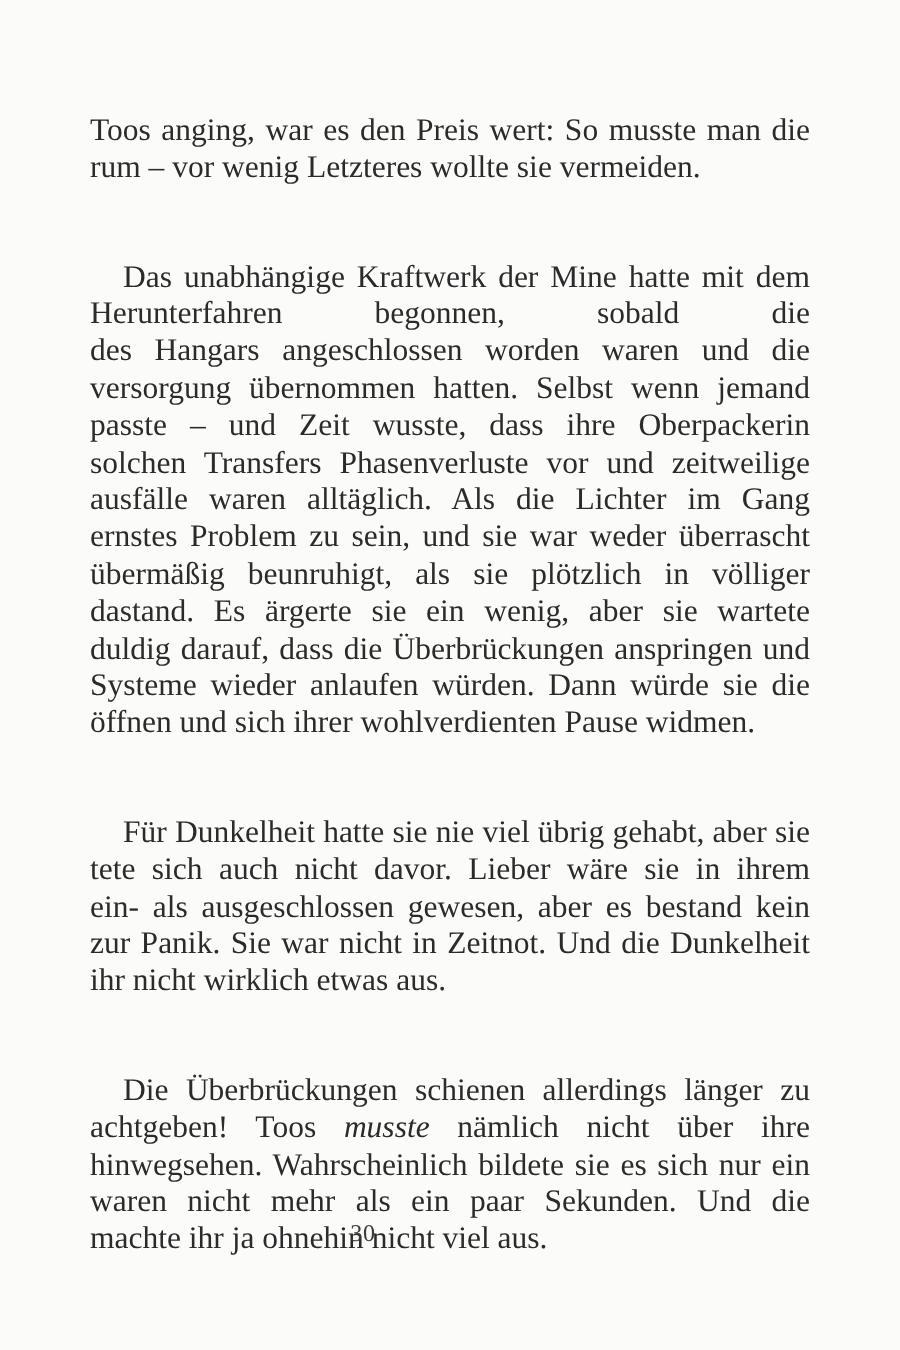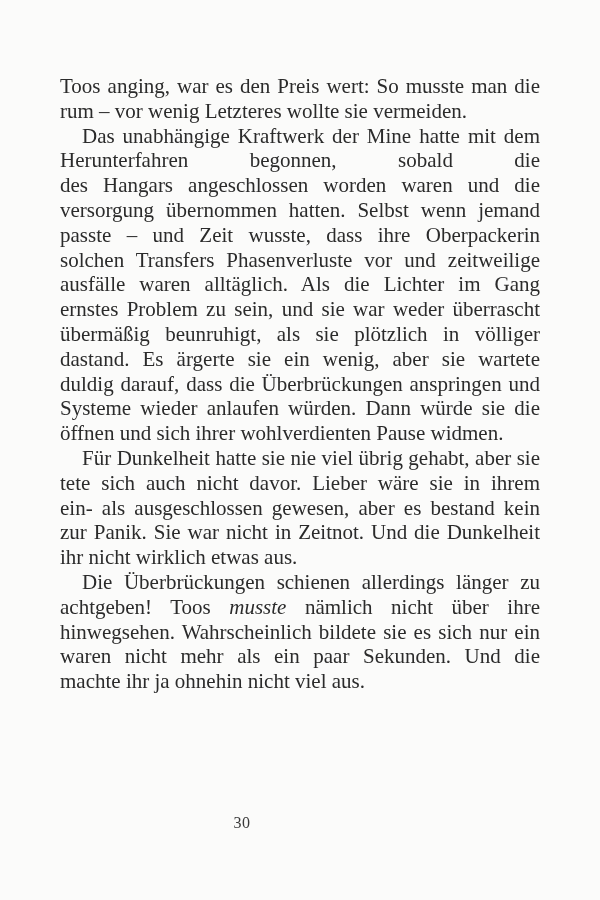--- a/index.html
+++ b/index.html
@@ -38,20 +38,21 @@
     text-align-last: justify;
     overflow: hidden;
     white-space: normal;
     font-family: Liberation Serif, serif;
   }
   .line.lastline {
     text-align-last: left;
   }
   .line.indent {
     text-indent: 22px;
+    margin-top: 48px;
   }
   .line i {
     font-style: italic;
   }
   .footer {
     position: absolute;
     left: 0;
     top: 814px;
     width: 484px;
     text-align: center;

